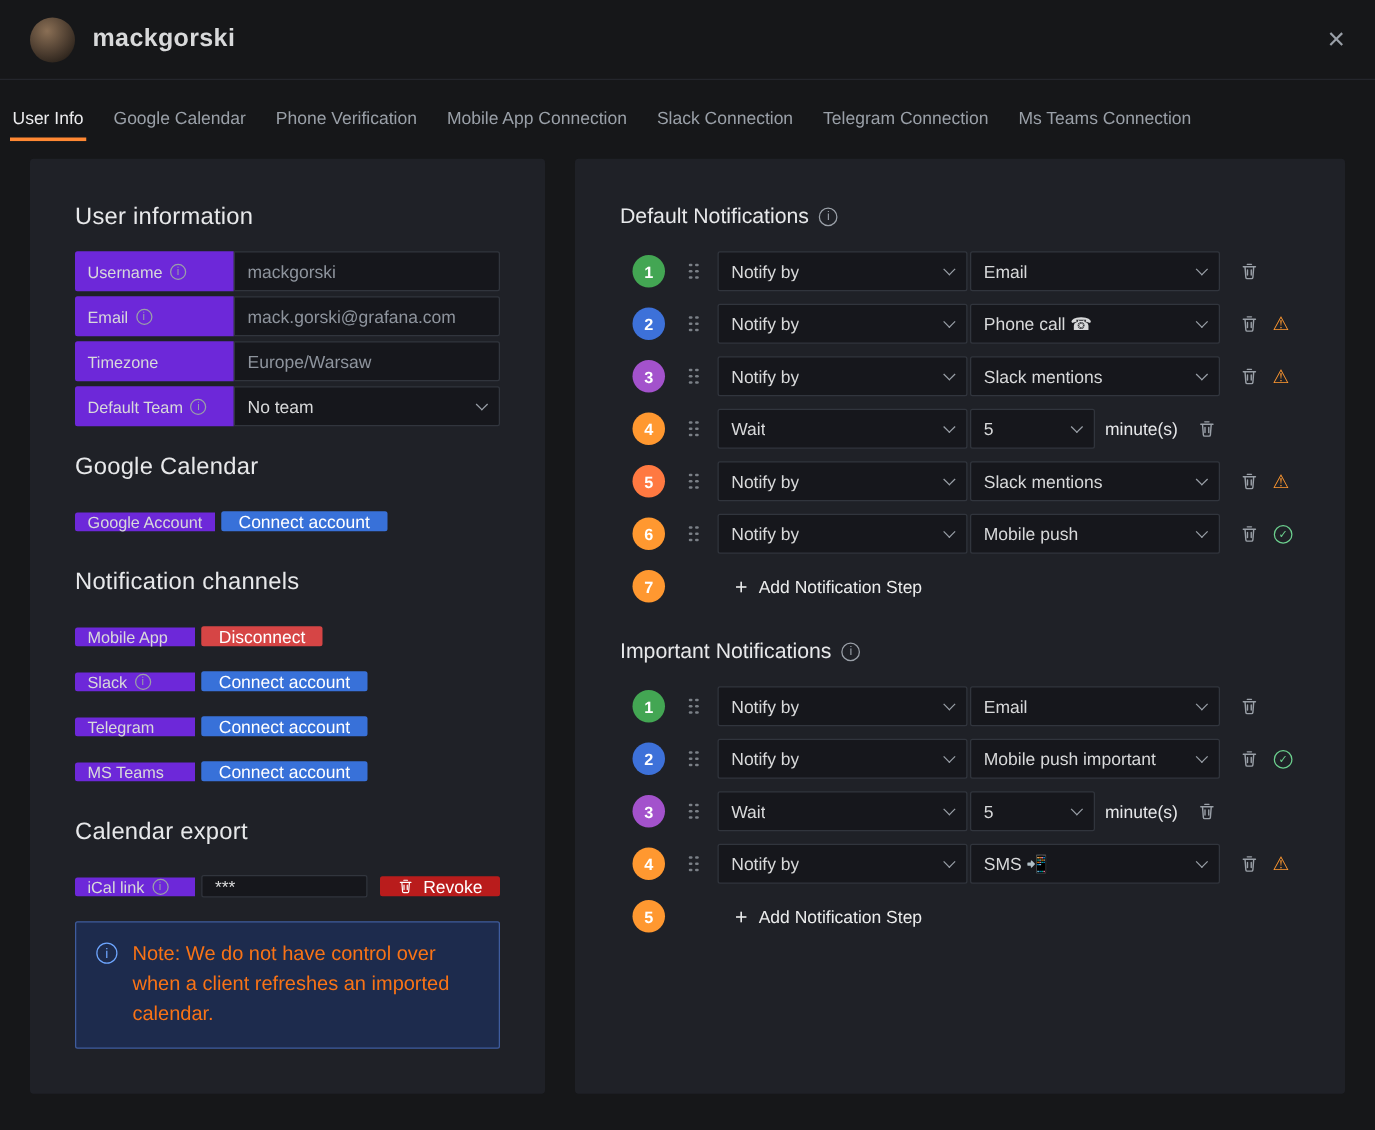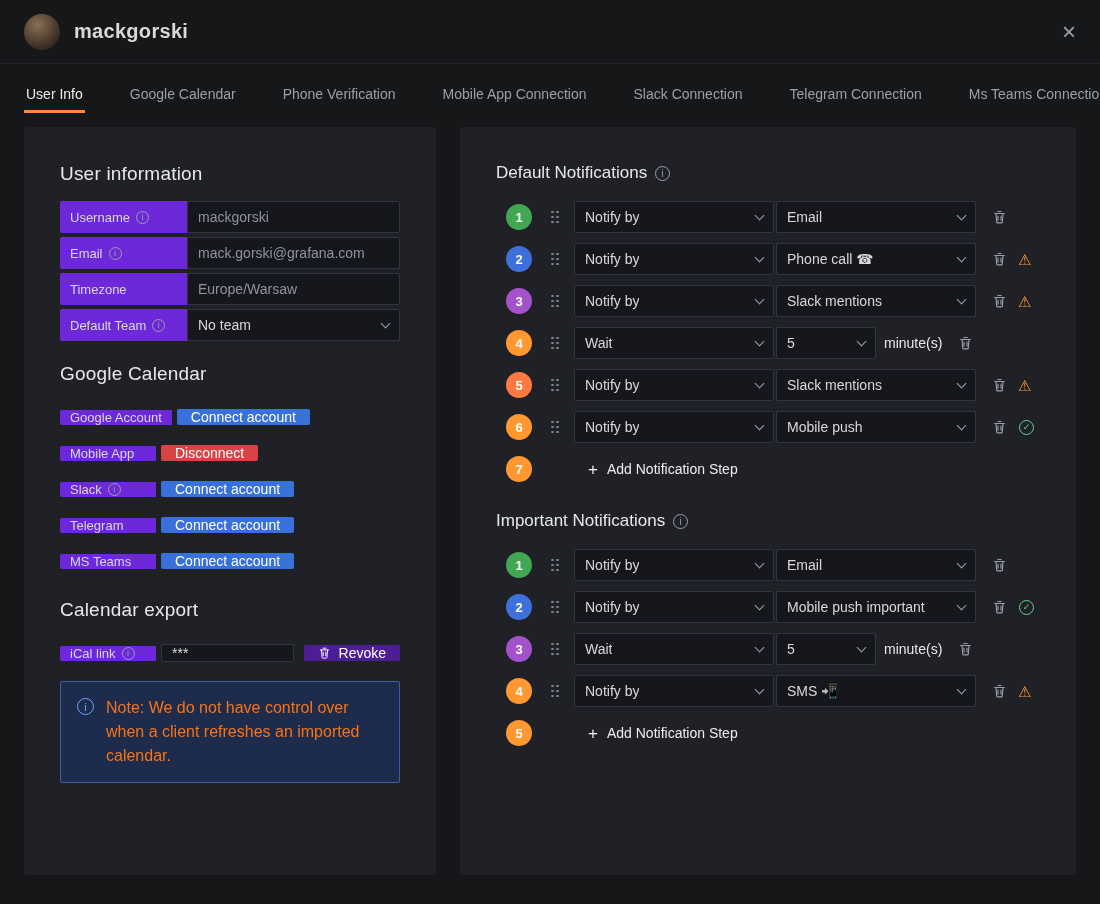--- a/index.html
+++ b/index.html
@@ -7,21 +7,21 @@
   body{background:#161719;color:#d8d9da;font-family:"Liberation Sans","DejaVu Sans",sans-serif;font-size:14px;overflow:hidden}
 
   
   .topbar{height:64px;display:flex;align-items:center;padding:0 24px;border-bottom:1px solid #24262c}
   .avatar{width:36px;height:36px;border-radius:50%;flex:none;margin-right:14px;
     background:radial-gradient(circle at 38% 30%,#8a6f55,#4a3b2e 55%,#14110e)}
   .title{font-size:20px;font-weight:600;color:#d8d9da;letter-spacing:.3px}
   .close{margin-left:auto;background:none;border:0;color:#9aa0a8;font-size:24px;line-height:1;cursor:pointer;font-family:inherit}
 
   
-  .tabs{display:flex;gap:43px;padding:16px 24px 0;white-space:nowrap;overflow:hidden}
+  .tabs{display:flex;gap:20px;padding:16px 8px 0;white-space:nowrap;overflow:hidden}
   .tab{padding:6px 2px 11px;color:#9aa0a8;cursor:pointer;flex:none}
   .tab.active{color:#ececee;border-bottom:3px solid #ff8833;padding-bottom:8px}
 
   
   .content{display:flex;gap:24px;padding:14px 24px 0;align-items:flex-start}
   .panel{background:#1f2127;border-radius:3px;padding:36px;height:748px;overflow:hidden}
   .panel.left{width:412px;flex:none}
   .panel.right{flex:1}
 
   h2.sect{font-size:19px;font-weight:500;color:#e7e8ea;margin:0 0 16px;letter-spacing:.2px}
@@ -40,21 +40,21 @@
     border:1px solid #31353d;border-radius:2px;padding:0 10px;height:32px;cursor:pointer;color:#d8d9da}
   .sel .val{overflow:hidden;text-overflow:ellipsis;white-space:nowrap}
   .chev{width:7px;height:7px;border-right:1.6px solid #9aa0a8;border-bottom:1.6px solid #9aa0a8;
     transform:rotate(45deg);flex:none;margin-left:8px;margin-top:-3px}
 
   
   .btn{height:16px;border:0;border-radius:2px;padding:0 14px;font-size:14px;font-weight:500;color:#fff;
     cursor:pointer;display:inline-flex;align-items:center;gap:8px;font-family:inherit;flex:none}
   .btn.primary{background:#3871d9}
   .btn.danger{background:#d64545}
-  .btn.revoke{background:#4c1d95;margin-left:5px}
+  .btn.revoke{background:#b91c1c;margin-left:5px}
   .crow{display:flex;align-items:center;height:32px;margin-bottom:4px;gap:5px}
 
   
   .info-ic{width:13px;height:13px;border:1px solid #9aa0a8;border-radius:50%;color:#9aa0a8;font-size:9px;
     display:inline-flex;align-items:center;justify-content:center;flex:none;font-weight:400}
   .info-ic::after{content:"i"}
   .info-ic.lg{width:15px;height:15px;font-size:10px}
 
   
   .note{margin-top:12px;background:#1d2b4d;border:1px solid #3f5c9e;border-radius:2px;
@@ -155,20 +155,21 @@
       </div>
 
       <h2 class="sect mt">Google Calendar</h2>
       <div class="crow">
         <div class="chip">
           <span>Google Account</span>
         </div>
         <button class="btn primary">Connect account</button>
       </div>
 
+      <h2 class="sect mt">Notification channels</h2>
 
 
       <div class="crow">
         <div class="chip w96">
           <span>Mobile App</span>
         </div>
         <button class="btn danger">Disconnect</button>
       </div>
 
       <div class="crow">

